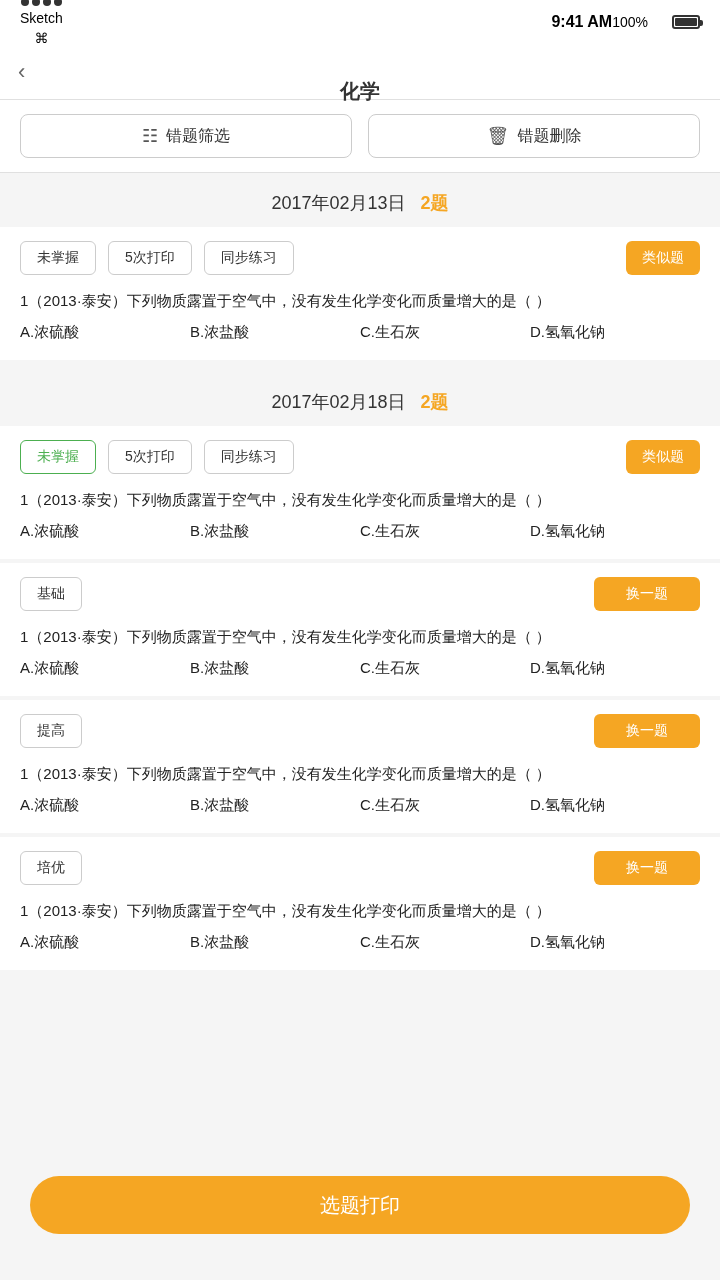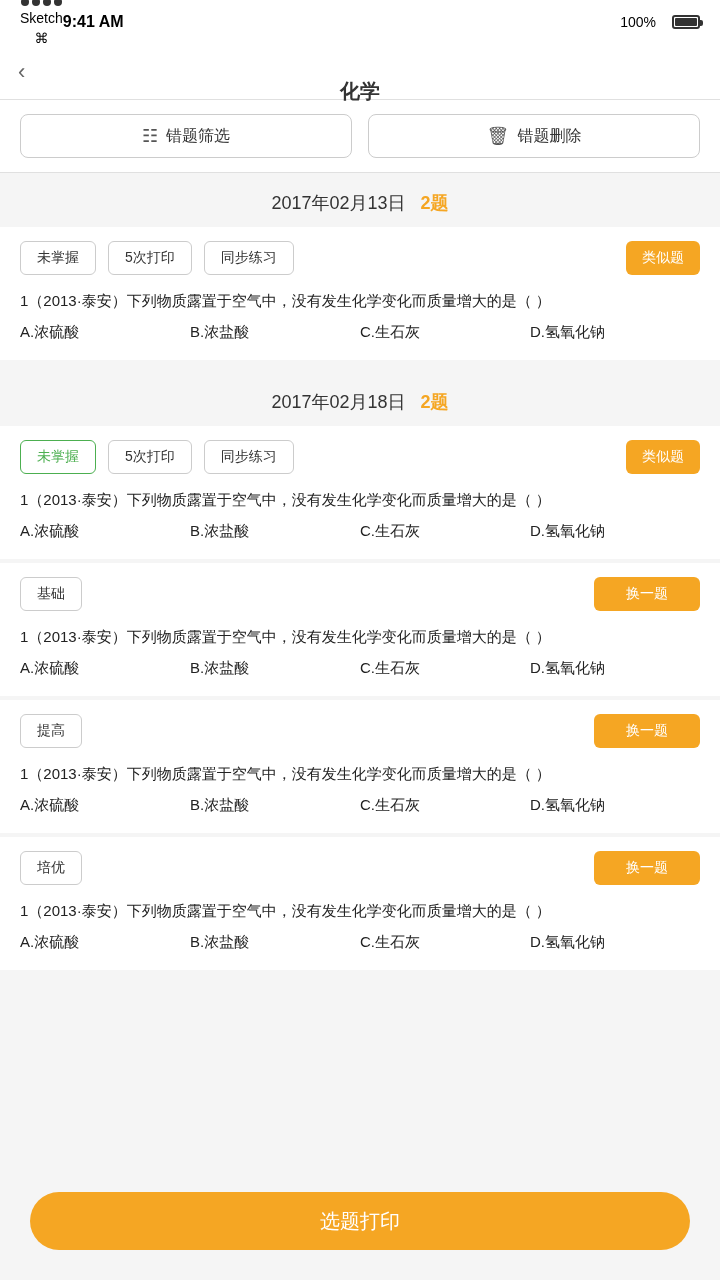--- a/index.html
+++ b/index.html
@@ -19,22 +19,22 @@
       height: 44px;
       display: flex;
       align-items: center;
       justify-content: space-between;
       padding: 0 20px;
       font-size: 14px;
     }
     .status-left { display: flex; align-items: center; gap: 4px; flex-direction: column; }
     .status-dots { display: flex; gap: 3px; }
     .status-dot { width: 8px; height: 8px; background: #333; border-radius: 50%; }
-    .status-time { flex: 1; text-align: left; font-weight: 600; font-size: 16px; }
-    .status-right { display: flex; align-items: center; gap: 16px; font-size: 14px; }
+    .status-time { flex: 1; text-align: right; font-weight: 600; font-size: 16px; }
+    .status-right { display: flex; align-items: center; gap: 24px; font-size: 14px; }
     .battery {
       width: 28px; height: 14px; border: 2px solid #333; border-radius: 3px;
       position: relative; display: inline-block;
     }
     .battery::after {
       content: ''; position: absolute; right: -5px; top: 3px;
       width: 3px; height: 6px; background: #333; border-radius: 0 2px 2px 0;
     }
     .battery-fill {
       position: absolute; left: 1px; top: 1px; right: 1px; bottom: 1px;
@@ -187,21 +187,21 @@
 
     
     .divider {
       height: 8px;
       background: #f5f5f5;
     }
 
     
     .bottom-bar {
       position: fixed;
-      bottom: 0;
+      bottom: 16px;
       width: 720px;
       background: #f5f5f5;
       padding: 16px 30px 30px;
     }
     .print-btn {
       width: 100%;
       height: 58px;
       background: #f5a623;
       border: none;
       border-radius: 32px;

